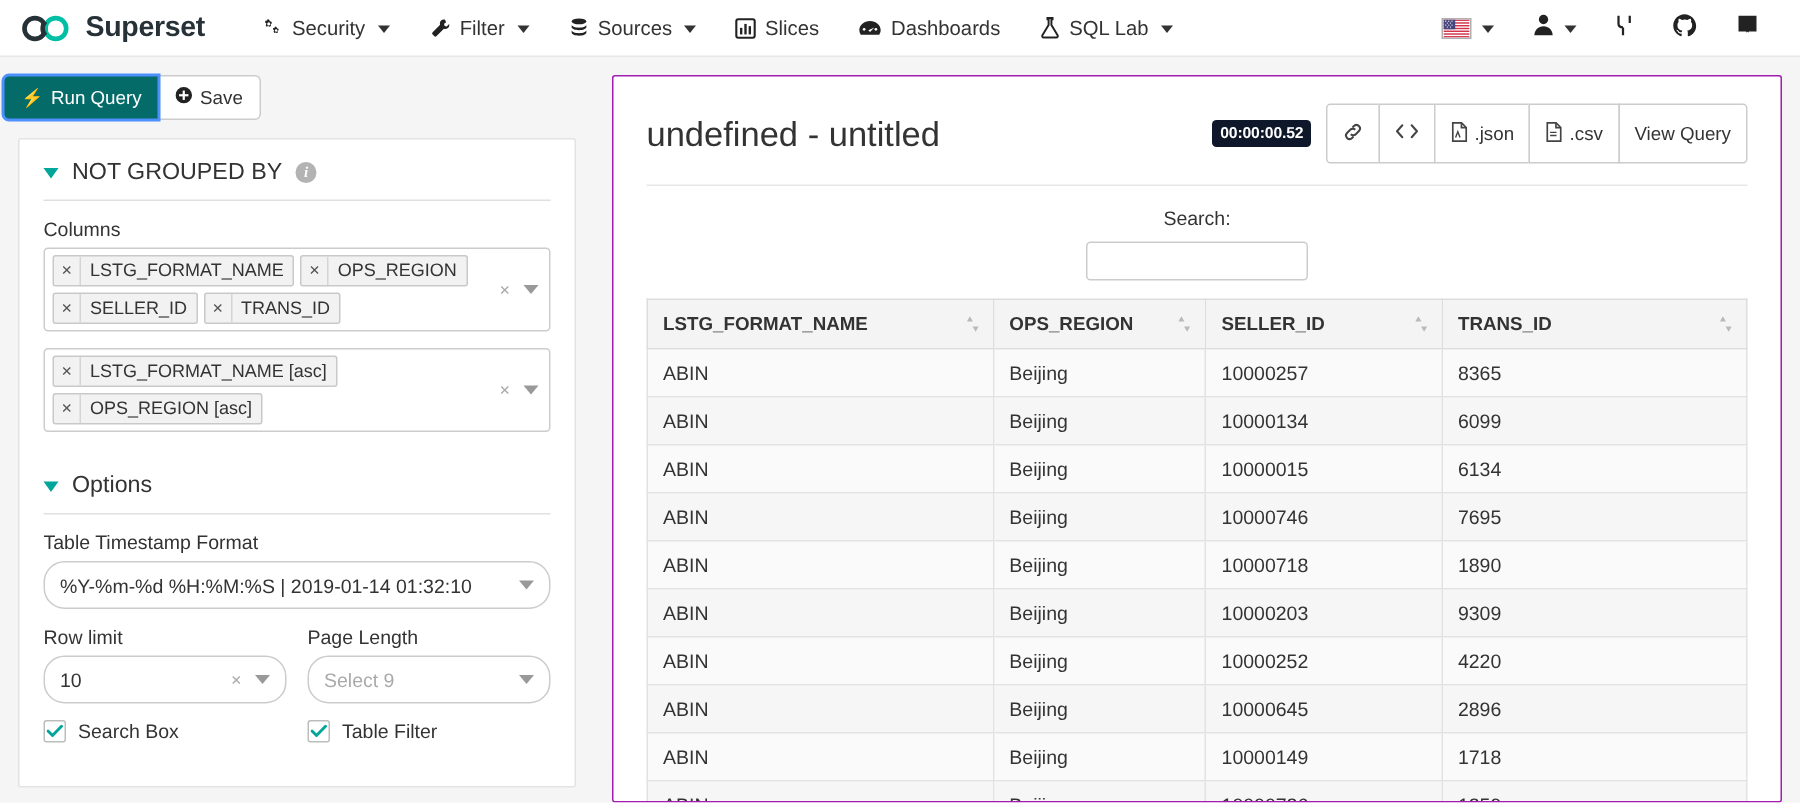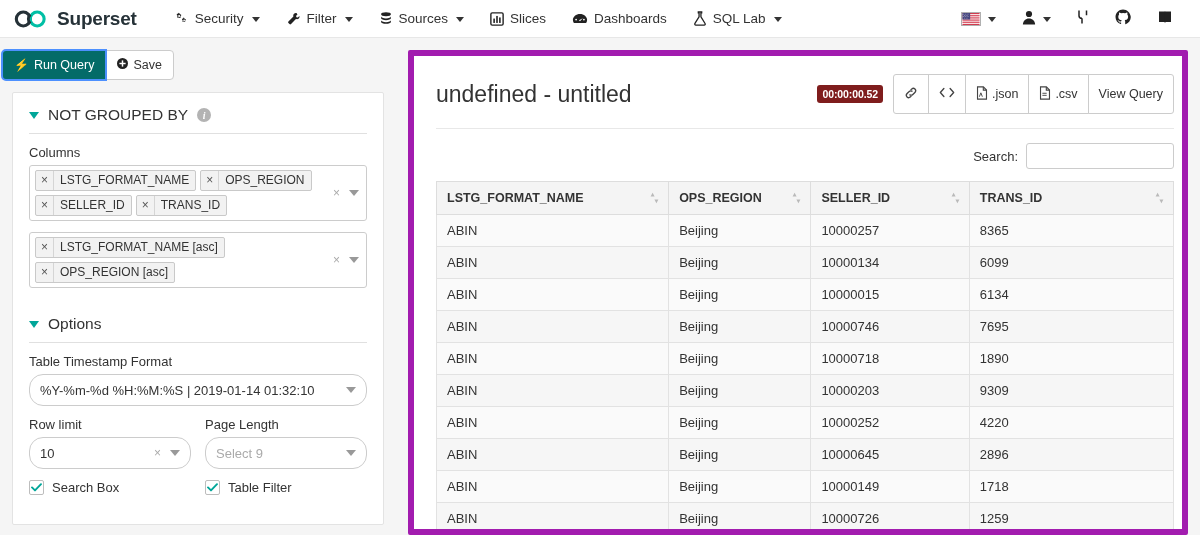--- a/index.html
+++ b/index.html
@@ -226,39 +226,39 @@
     background: #fff;
     display: inline-flex; align-items: center; justify-content: center;
     flex: 0 0 auto;
   }
   .cbox svg { display: block; }
   .cbox-label { font-size: 13px; color: #333; }
 
   
   .chart-panel {
     background: #fff;
-    border: 6px solid #a21caf;
+    border: 1px solid #a21caf;
     border-radius: 2px;
     height: 485px;
-    padding: 18px 8px 0 22px;
+    padding: 18px 22px 0 22px;
     overflow: hidden;
   }
   .chart-header {
     display: flex; align-items: center;
     padding-bottom: 14px;
     border-bottom: 1px solid #e8e8e8;
   }
   .chart-title {
     font-size: 23px; color: #333; font-weight: normal;
     flex: 1;
     white-space: nowrap;
   }
   .chart-actions { display: flex; align-items: center; gap: 10px; }
   .timer-badge {
-    background: #7f1d1d;
+    background: #0f172a;
     color: #fff;
     font-size: 10.5px;
     font-weight: bold;
     padding: 3px 5px;
     border-radius: 3px;
     letter-spacing: -0.1px;
     font-family: "Liberation Sans", sans-serif;
   }
   .action-group { display: inline-flex; }
   .action-btn {
@@ -274,20 +274,21 @@
     line-height: 1;
     white-space: nowrap;
   }
   .action-btn:first-child { margin-left: 0; border-radius: 3px 0 0 3px; }
   .action-btn:last-child { border-radius: 0 3px 3px 0; }
 
   .search-row {
     display: flex; justify-content: flex-end; align-items: center;
     gap: 8px;
     padding: 14px 0 12px 0;
+    flex-direction: column;
   }
   .search-label { font-size: 13px; color: #333; }
   .search-input {
     width: 148px; height: 26px;
     border: 1px solid #ccc;
     border-radius: 3px;
     padding: 2px 6px;
     font-size: 13px;
     font-family: "Liberation Sans", sans-serif;
     outline: none;

